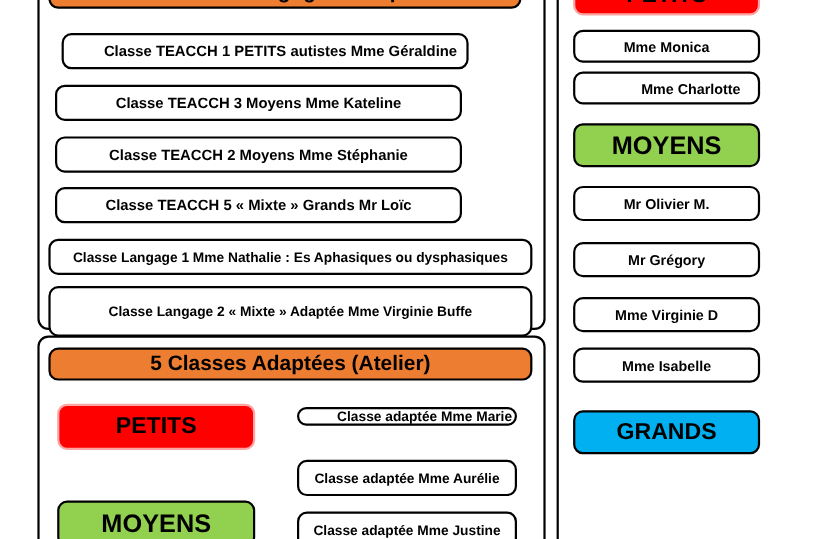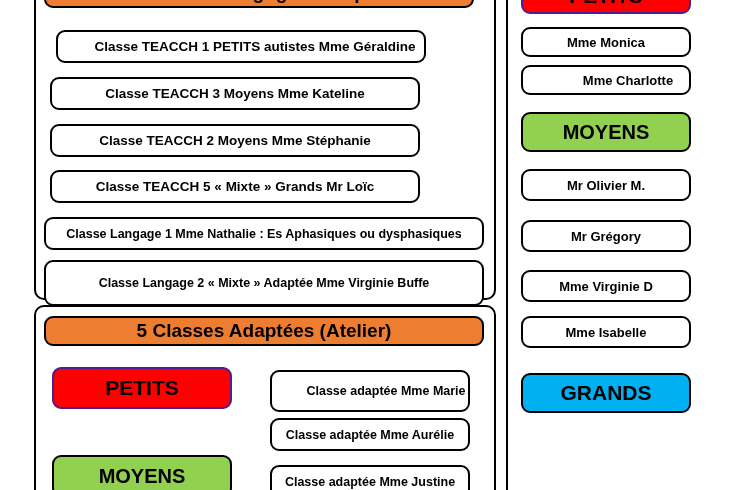--- a/index.html
+++ b/index.html
@@ -35,29 +35,29 @@
   }
 
   .header-orange {
     background: #ED7D31;
     border: 2px solid #000000;
     font-weight: bold;
     font-size: 19px;
   }
   .header-red {
     background: #FF0000;
-    border: 2px solid #4c1d95;
+    border: 2px solid #fca5a5;
     font-weight: bold;
     font-size: 21px;
   }
   .header-green {
     background: #92D050;
     border: 2px solid #000000;
     font-weight: bold;
-    font-size: 20px;
+    font-size: 23px;
   }
   .header-blue {
     background: #00B0F0;
     border: 2px solid #000000;
     font-weight: bold;
     font-size: 21px;
   }
 
   .item {
     font-size: 13.5px;
@@ -108,21 +108,21 @@
   <div class="box item-small" style="left:44px; top:260px; width:440px; height:46px;">Classe Langage 2 « Mixte » Adaptée Mme Virginie Buffe</div>
 
   <div class="frame" style="left:34px; top:305px; width:462px; height:210px;"></div>
 
   <div class="box header-orange" style="left:44px; top:316px; width:440px; height:30px;">5 Classes Adaptées (Atelier)</div>
 
   <div class="box header-red" style="left:52px; top:367px; width:180px; height:42px;">PETITS</div>
 
   <div class="box header-green" style="left:52px; top:455px; width:180px; height:42px;">MOYENS</div>
 
-  <div class="box item-small" style="left:270px; top:370px; width:200px; height:42px;padding-left:32px;">Classe adaptée Mme Marie</div>
+  <div class="box item-small" style="left:270px; top:370px; width:200px; height:17px;padding-left:32px;">Classe adaptée Mme Marie</div>
 
   <div class="box item-small" style="left:270px; top:418px; width:200px; height:33px;">Classe adaptée Mme Aurélie</div>
 
   <div class="box item-small" style="left:270px; top:465px; width:200px; height:33px;">Classe adaptée Mme Justine</div>
 
   <div class="divider" style="left:506px; top:0px; width:2px; height:490px;"></div>
 
   <div class="box header-red" style="left:521px; top:-22px; width:170px; height:36px;">PETITS</div>
 
   <div class="box name" style="left:521px; top:27px; width:170px; height:30px;">Mme Monica</div>

